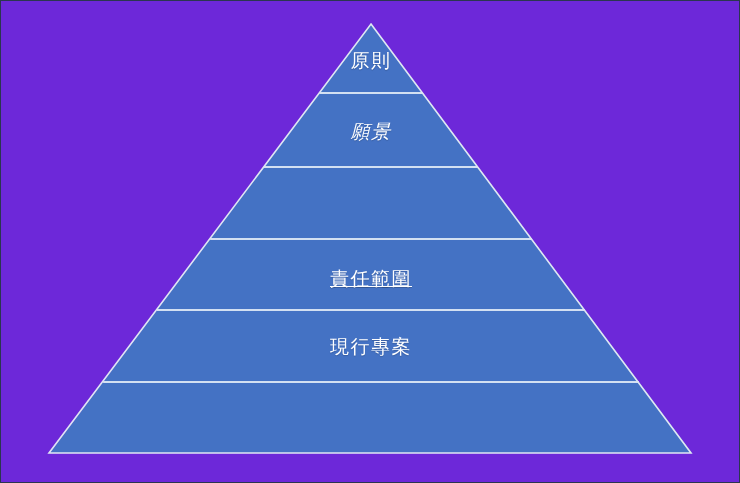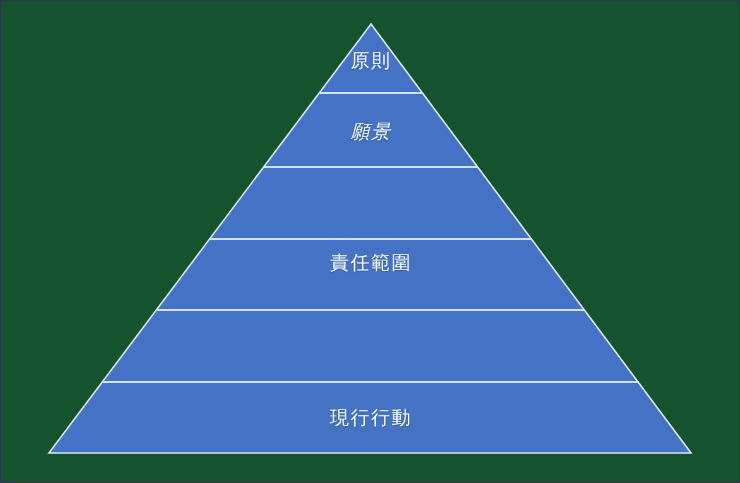--- a/index.html
+++ b/index.html
@@ -7,21 +7,21 @@
     padding: 0;
     background: #000000;
   }
   body {
     font-family: "DejaVu Sans", "Liberation Sans", sans-serif;
   }
   #canvas {
     position: relative;
     width: 740px;
     height: 483px;
-    background: #14532d;
+    background: #6d28d9;
     box-sizing: border-box;
     border: 1px solid #2b3650;
     overflow: hidden;
   }
   #pyramid-svg {
     position: absolute;
     left: 0;
     top: 0;
     width: 740px;
     height: 483px;
@@ -60,16 +60,16 @@
       <line x1="263.00" x2="477.00" y1="166" y2="166" stroke="#d3e0f2" stroke-width="2"></line>
       <line x1="209.13" x2="530.87" y1="238" y2="238" stroke="#d3e0f2" stroke-width="2"></line>
       <line x1="156.00" x2="584.00" y1="309" y2="309" stroke="#d3e0f2" stroke-width="2"></line>
       <line x1="102.13" x2="637.87" y1="381" y2="381" stroke="#d3e0f2" stroke-width="2"></line>
     </g>
     <polygon points="370,23 690,452 48,452" fill="none" stroke="#dfe7f3" stroke-width="1.6" stroke-linejoin="miter"></polygon>
   </svg>
 
   <div class="tier-label" style="top: 50px;">原則</div>
   <div class="tier-label" style="top: 121px; font-style: italic;">願景</div>
-  <div class="tier-label" style="top: 252px;">責任範圍</div>
-  <div class="tier-label" style="top: 407px;">現行行動</div>
+  <div class="tier-label" style="top: 268px; text-decoration: underline;">責任範圍</div>
+  <div class="tier-label" style="top: 336px;">現行專案</div>
 
 </div>
 
 </body></html>

